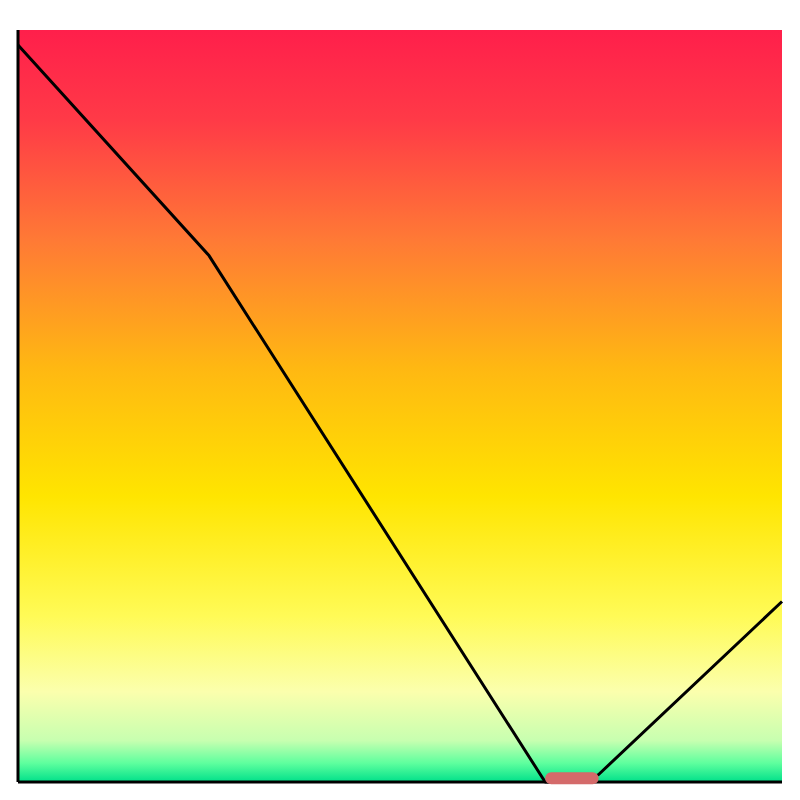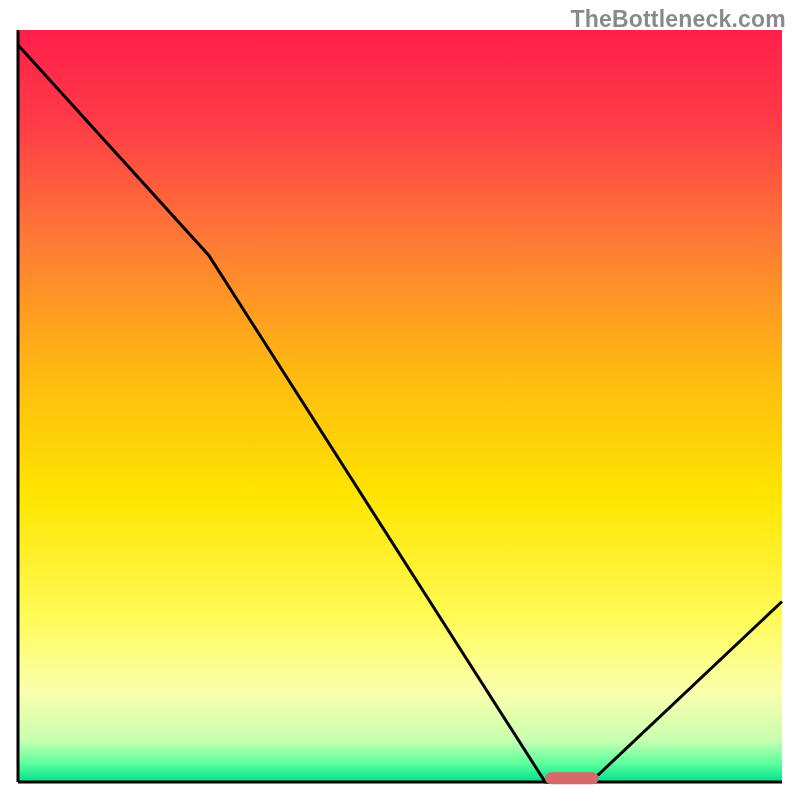--- a/index.html
+++ b/index.html
@@ -27,21 +27,20 @@
   svg {
     position: absolute;
     top: 0;
     left: 0;
   }
 </style>
 </head>
 <body>
 
 <div class="stage">
-  <div class="watermark">TheBottleneck.com</div>
   <svg id="plot" width="800" height="800">
       <defs>
         <linearGradient id="bg-grad" x1="0" y1="0" x2="0" y2="1">
           <stop offset="0%" stop-color="#ff1f4b"></stop>
           <stop offset="12%" stop-color="#ff3a47"></stop>
           <stop offset="28.000000000000004%" stop-color="#ff7a35"></stop>
           <stop offset="45%" stop-color="#ffb812"></stop>
           <stop offset="62%" stop-color="#ffe500"></stop>
           <stop offset="78%" stop-color="#fffb57"></stop>
           <stop offset="88%" stop-color="#fbffad"></stop>

